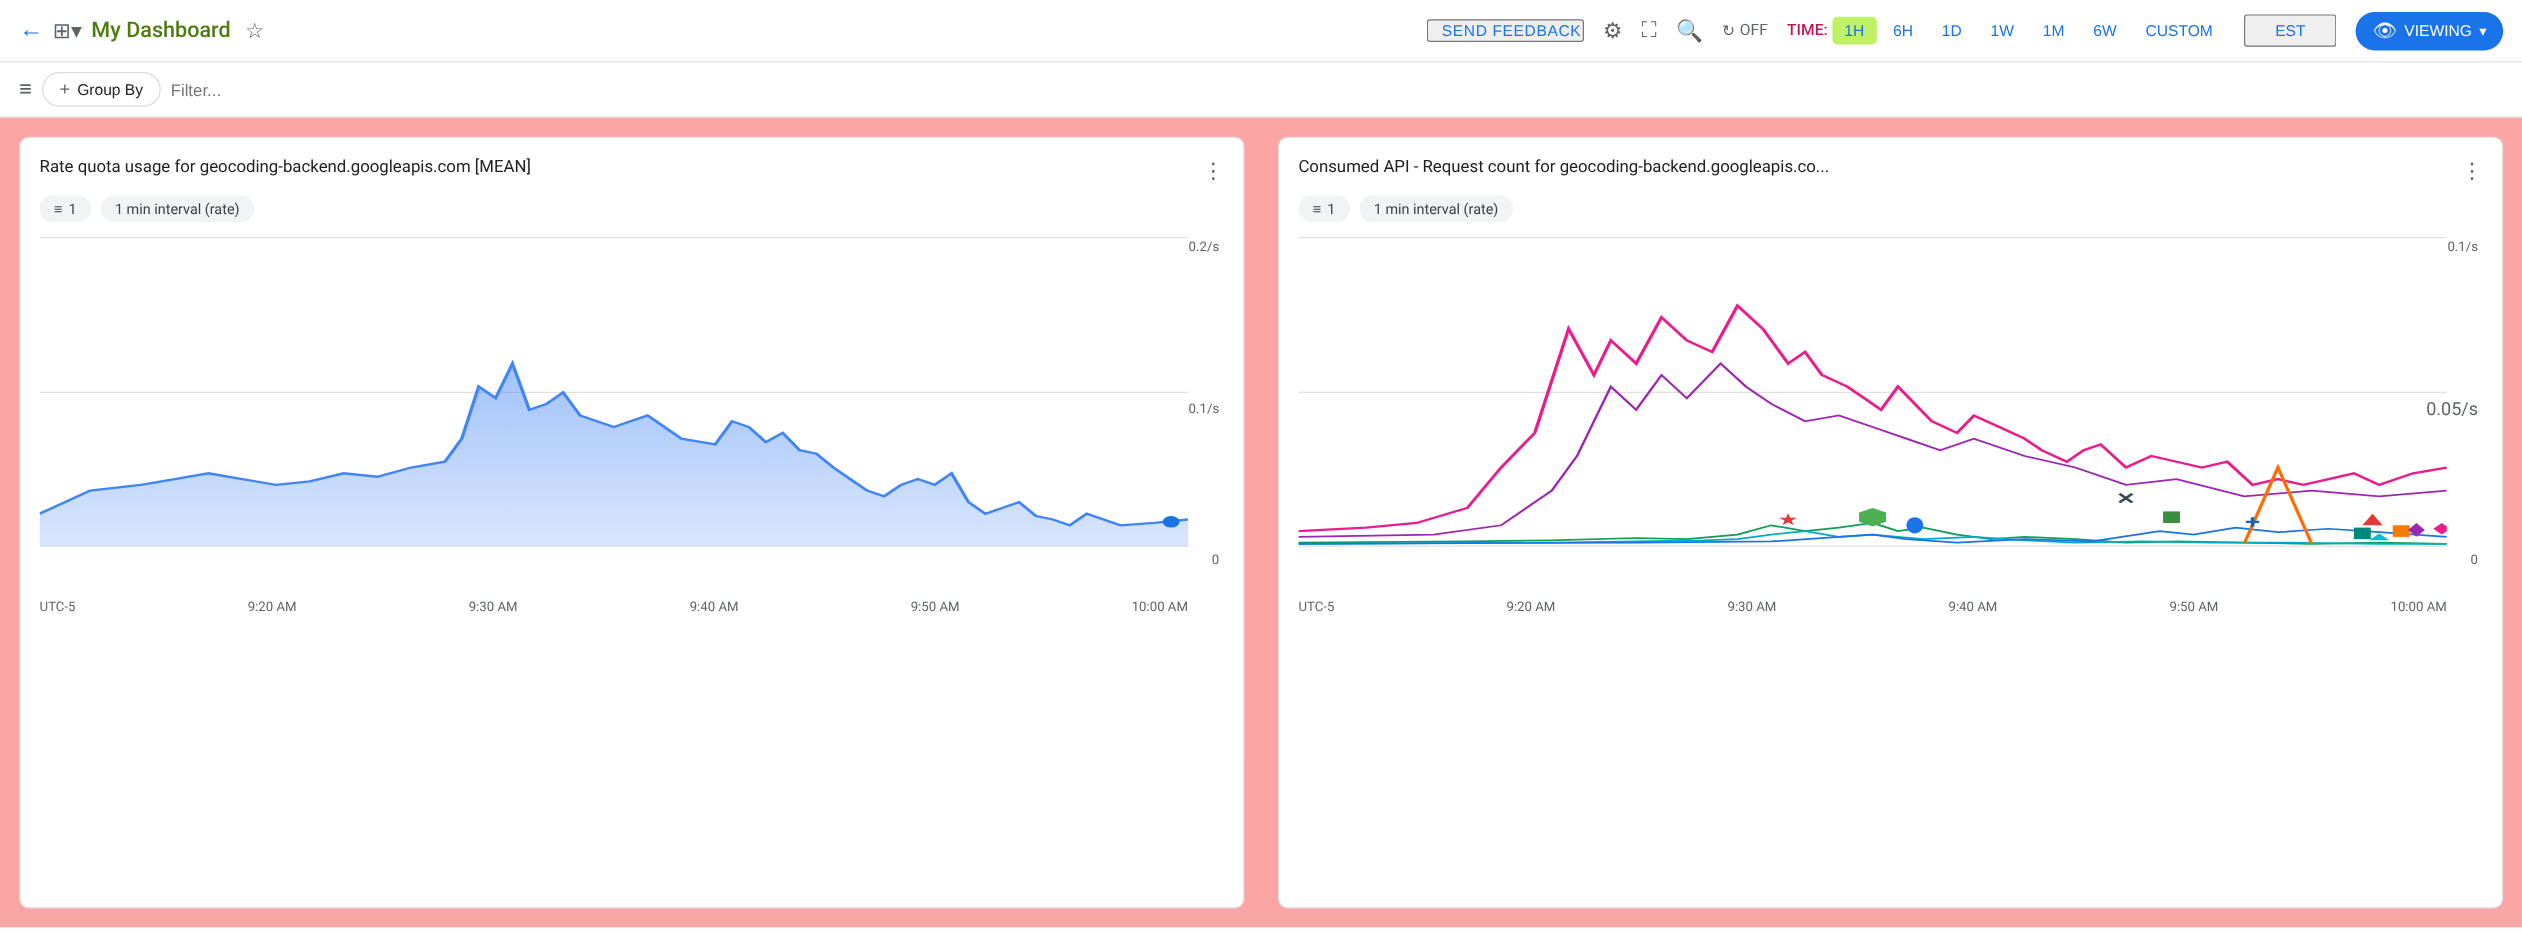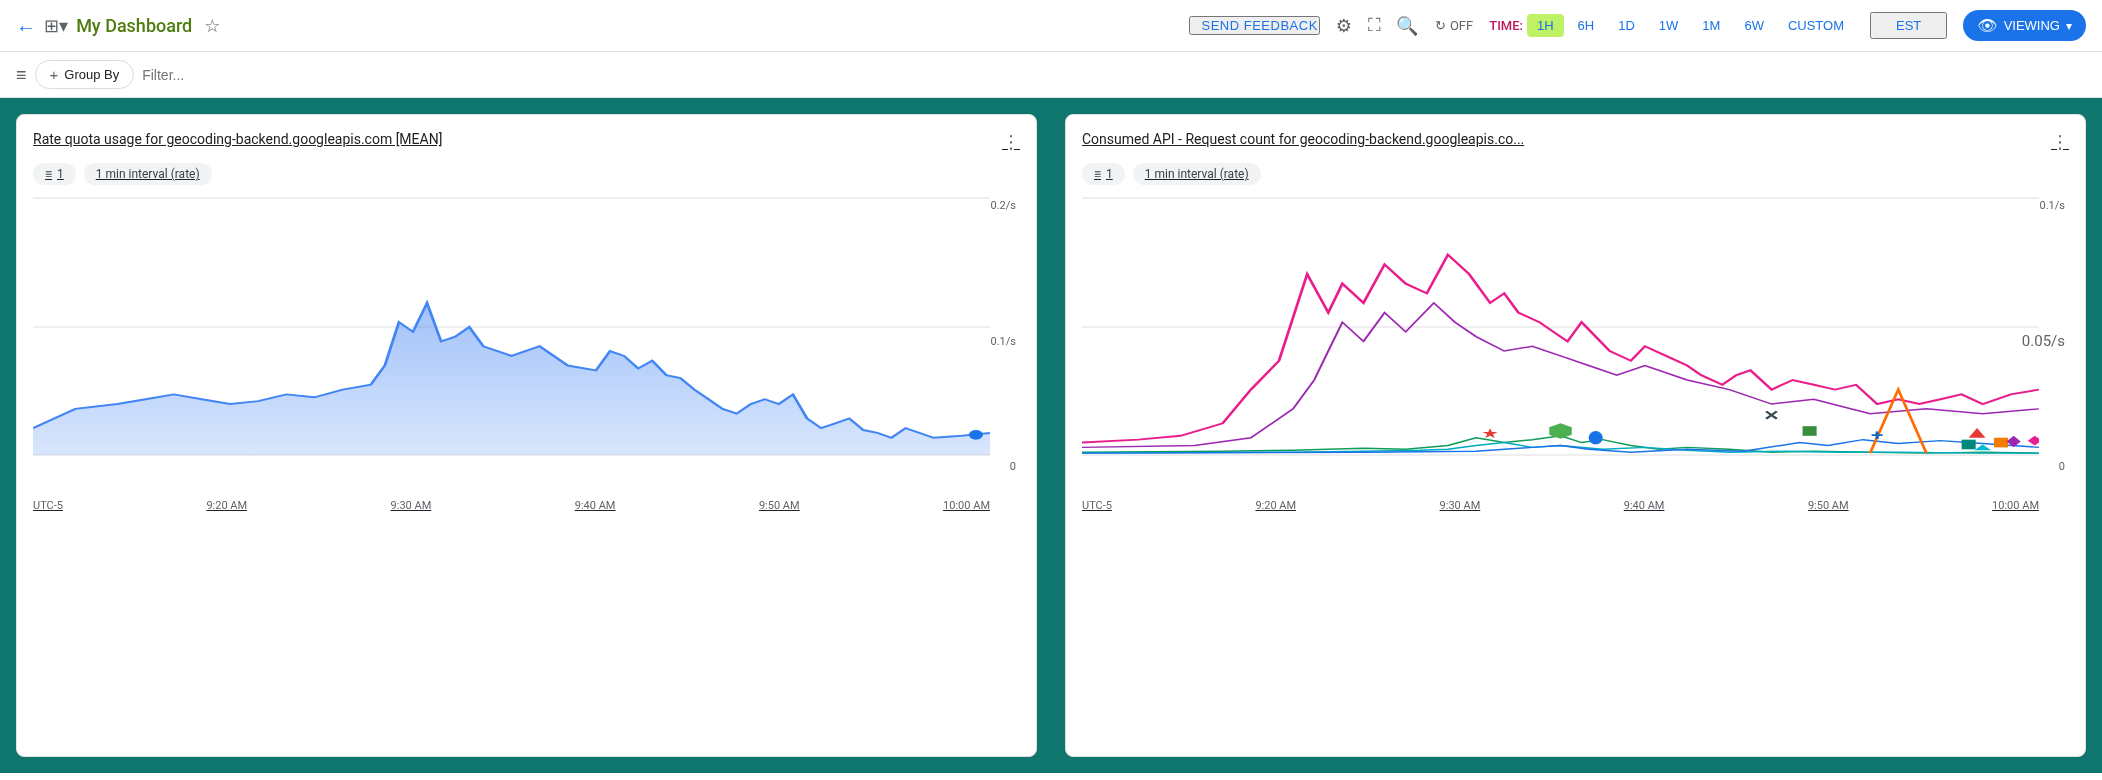--- a/index.html
+++ b/index.html
@@ -55,23 +55,22 @@
     .filter-input {
       border: none; outline: none; color: #5f6368; font-size: 14px;
       flex: 1; background: transparent;
     }
 
     
     .main {
       padding: 16px;
       display: flex;
       gap: 28px;
-      background: #0f766e;
+      background: #fca5a5;
       min-height: calc(100vh - 105px);
-      text-decoration: underline;
     }
 
     
     .chart-card {
       background: #fff;
       border: 1px solid #e0e0e0;
       border-radius: 8px;
       padding: 16px;
       flex: 1;
       min-width: 0;

